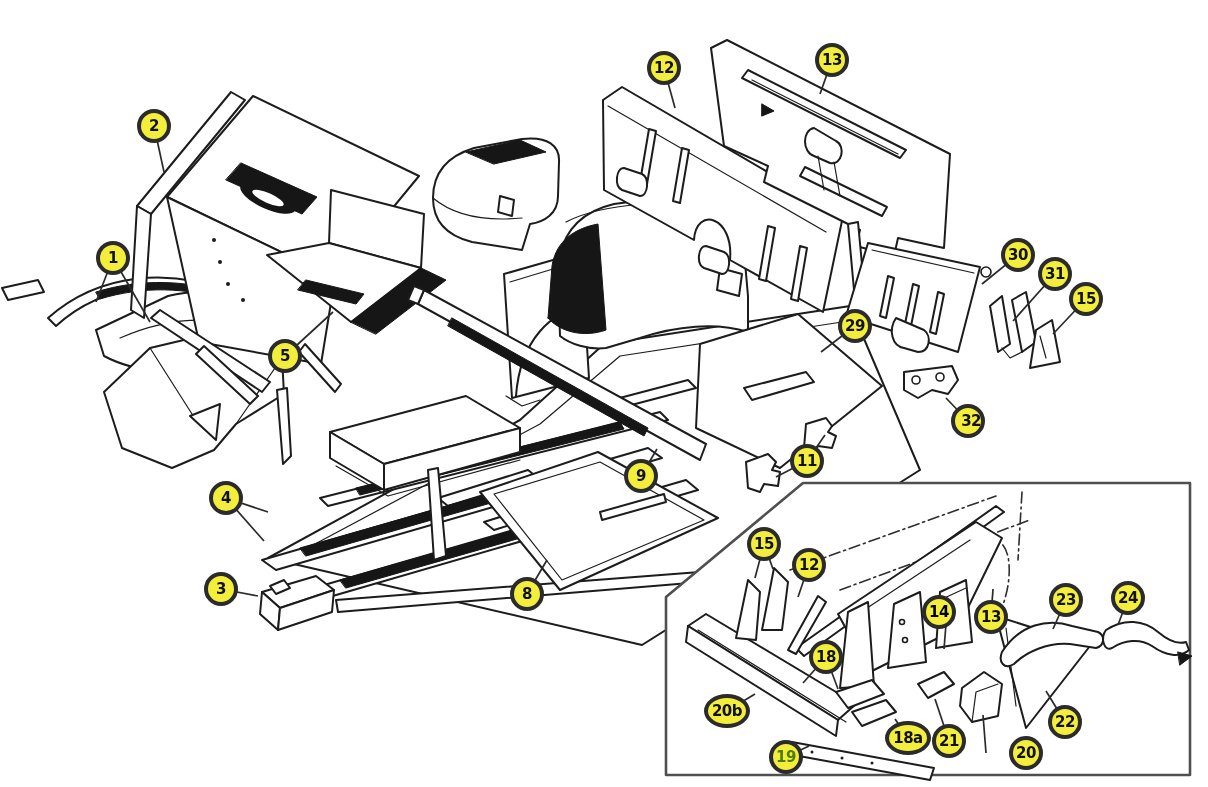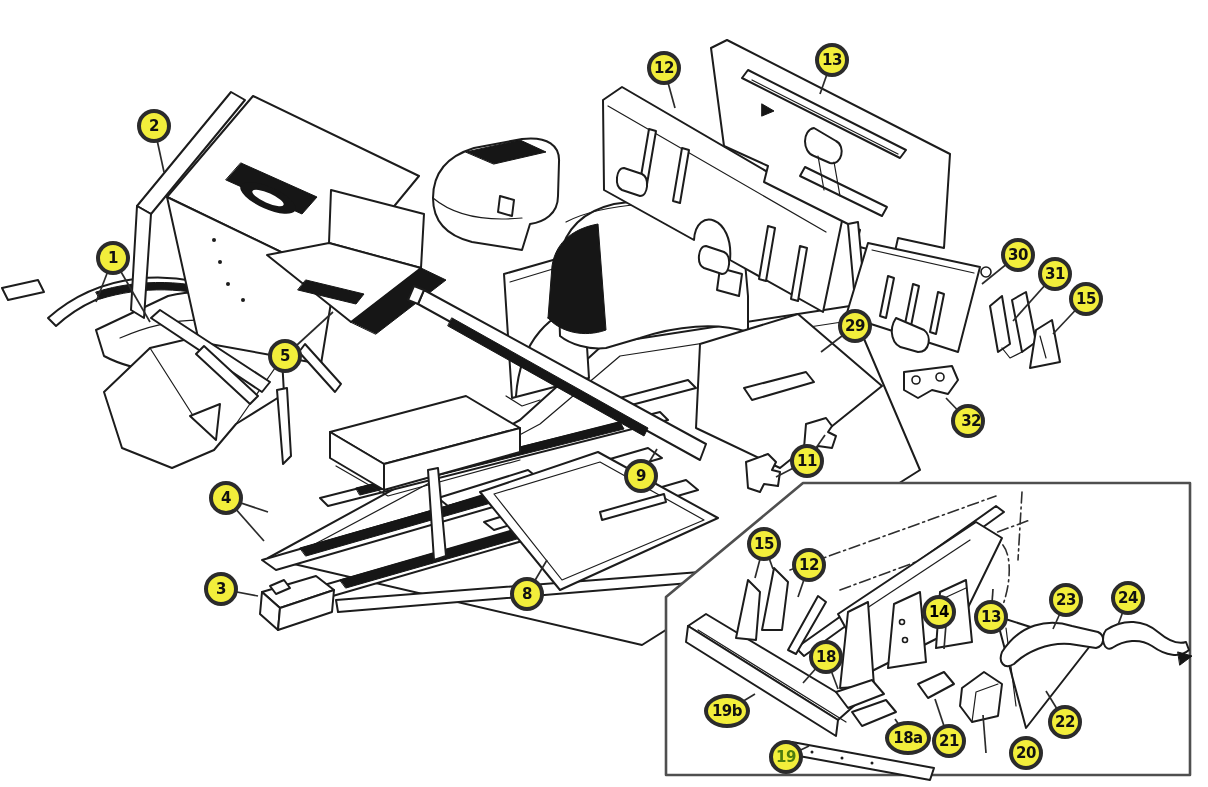--- a/index.html
+++ b/index.html
@@ -370,21 +370,21 @@
       <div class="callout" style="width: 34px; left: 747px; top: 527px; background: rgb(242, 238, 59); border-color: rgb(43, 43, 43); color: rgb(17, 17, 17);">
         <span>15</span>
       </div>
       <div class="callout" style="width: 34px; left: 792px; top: 548px; background: rgb(242, 238, 59); border-color: rgb(43, 43, 43); color: rgb(17, 17, 17);">
         <span>12</span>
       </div>
       <div class="callout" style="width: 34px; left: 809px; top: 640px; background: rgb(242, 238, 59); border-color: rgb(43, 43, 43); color: rgb(17, 17, 17);">
         <span>18</span>
       </div>
       <div class="callout" style="width: 46px; left: 704px; top: 694px; background: rgb(242, 238, 59); border-color: rgb(43, 43, 43); color: rgb(17, 17, 17);">
-        <span>19b</span>
+        <span>20b</span>
       </div>
       <div class="callout" style="width: 34px; left: 769px; top: 740px; background: rgb(242, 238, 59); border-color: rgb(43, 43, 43); color: #4d7c0f;">
         <span>19</span>
       </div>
       <div class="callout" style="width: 46px; left: 885px; top: 721px; background: rgb(242, 238, 59); border-color: rgb(43, 43, 43); color: rgb(17, 17, 17);">
         <span>18a</span>
       </div>
       <div class="callout" style="width: 34px; left: 932px; top: 724px; background: rgb(242, 238, 59); border-color: rgb(43, 43, 43); color: rgb(17, 17, 17); justify-content: center;">
         <span>21</span>
       </div>

